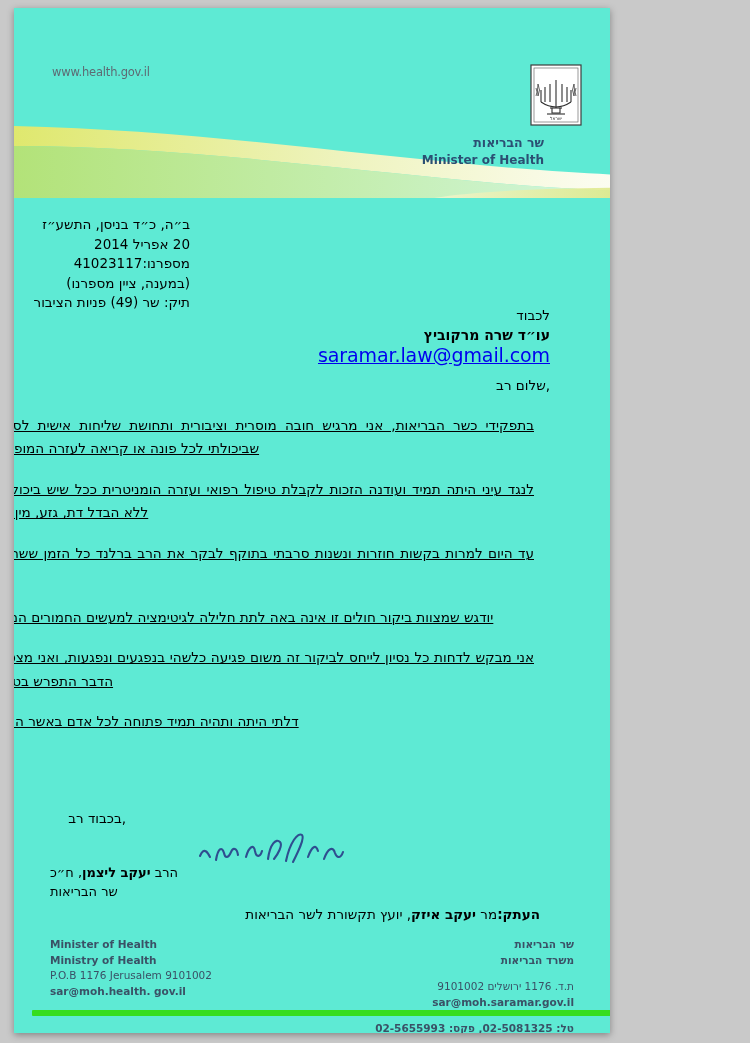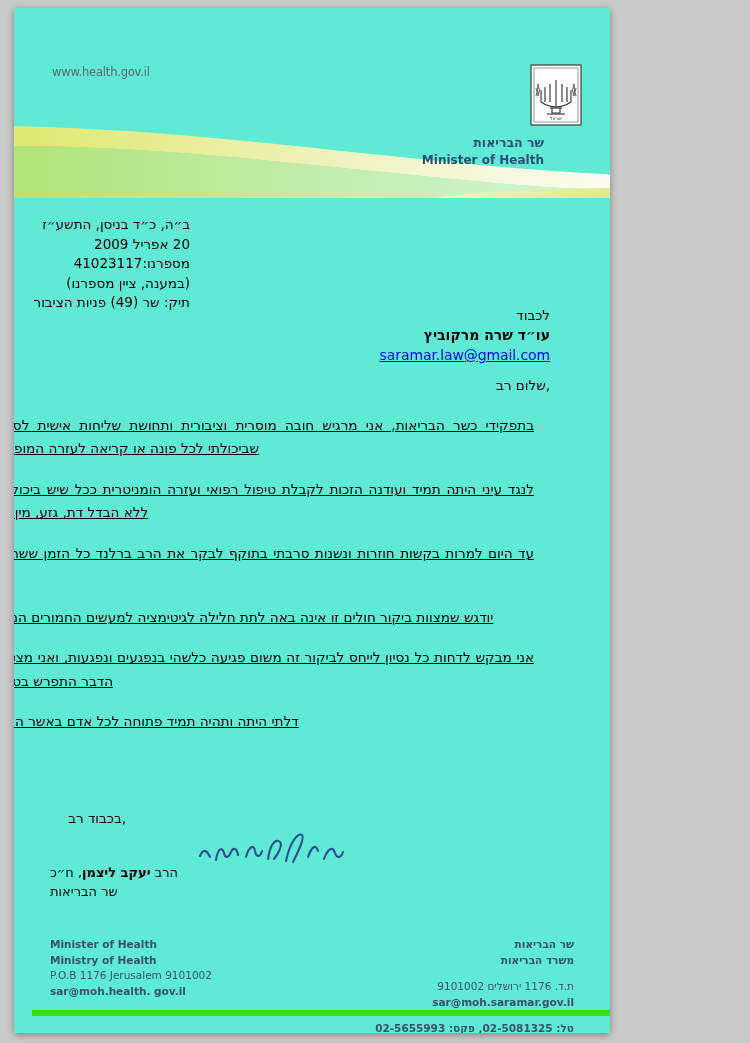--- a/index.html
+++ b/index.html
@@ -115,21 +115,21 @@
     position: absolute;
     right: 60px;
     top: 297px;
     text-align: right;
     direction: rtl;
     font-size: 13.5px;
     line-height: 20px;
   }
   .addressee .nm { font-weight: bold; font-size: 14px; }
   .addressee .em {
-    font-size: 14px;
+    font-size: 19px;
     direction: ltr;
     display: block;
     text-align: center;
     letter-spacing: -0.1px;
   }
 
   .greeting {
     position: absolute;
     right: 60px;
     top: 369px;
@@ -302,21 +302,21 @@
     <path d="M420 78 C470 70 560 66 722 68 L722 78 Z" fill="url(#wv3)" opacity="0.85"></path>
   </svg>
 
   <div class="minister-title">
     <div class="he">שר הבריאות</div>
     <div class="en">Minister of Health</div>
   </div>
 
   <div class="refblock">
     <div>ב״ה, כ״ד בניסן, התשע״ז</div>
-    <div>20 אפריל 2009</div>
+    <div>20 אפריל 2014</div>
     <div>
       <span>מספרנו:</span><span>41023117</span>
     </div>
     <div>(במענה, ציין מספרנו)</div>
     <div>
       <span>תיק:</span>
       <span>שר (49) פניות הציבור</span>
     </div>
   </div>
 
@@ -349,20 +349,21 @@
       <path d="M114 31 C118 20 122 18 124 25"></path>
       <path d="M130 33 C134 22 139 20 141 27 C143 33 147 32 149 26"></path>
     </g>
   </svg>
 
   <div class="sig-name">
     <div><span>הרב </span><b>יעקב ליצמן</b><span>, ח״כ</span></div>
     <div>שר הבריאות</div>
   </div>
 
+  <div class="cc"><b>העתק:</b><span>מר </span><b>יעקב איזק</b><span>, יועץ תקשורת לשר הבריאות</span></div>
 
   <div class="footer-en">
     <div class="fb">Minister of Health</div>
     <div class="fb">Ministry of Health</div>
     <div>P.O.B 1176 Jerusalem 9101002</div>
     <div class="fb">sar@moh.health. gov.il</div>
   </div>
 
   <div class="footer-he">
     <div class="fb">שר הבריאות</div>

